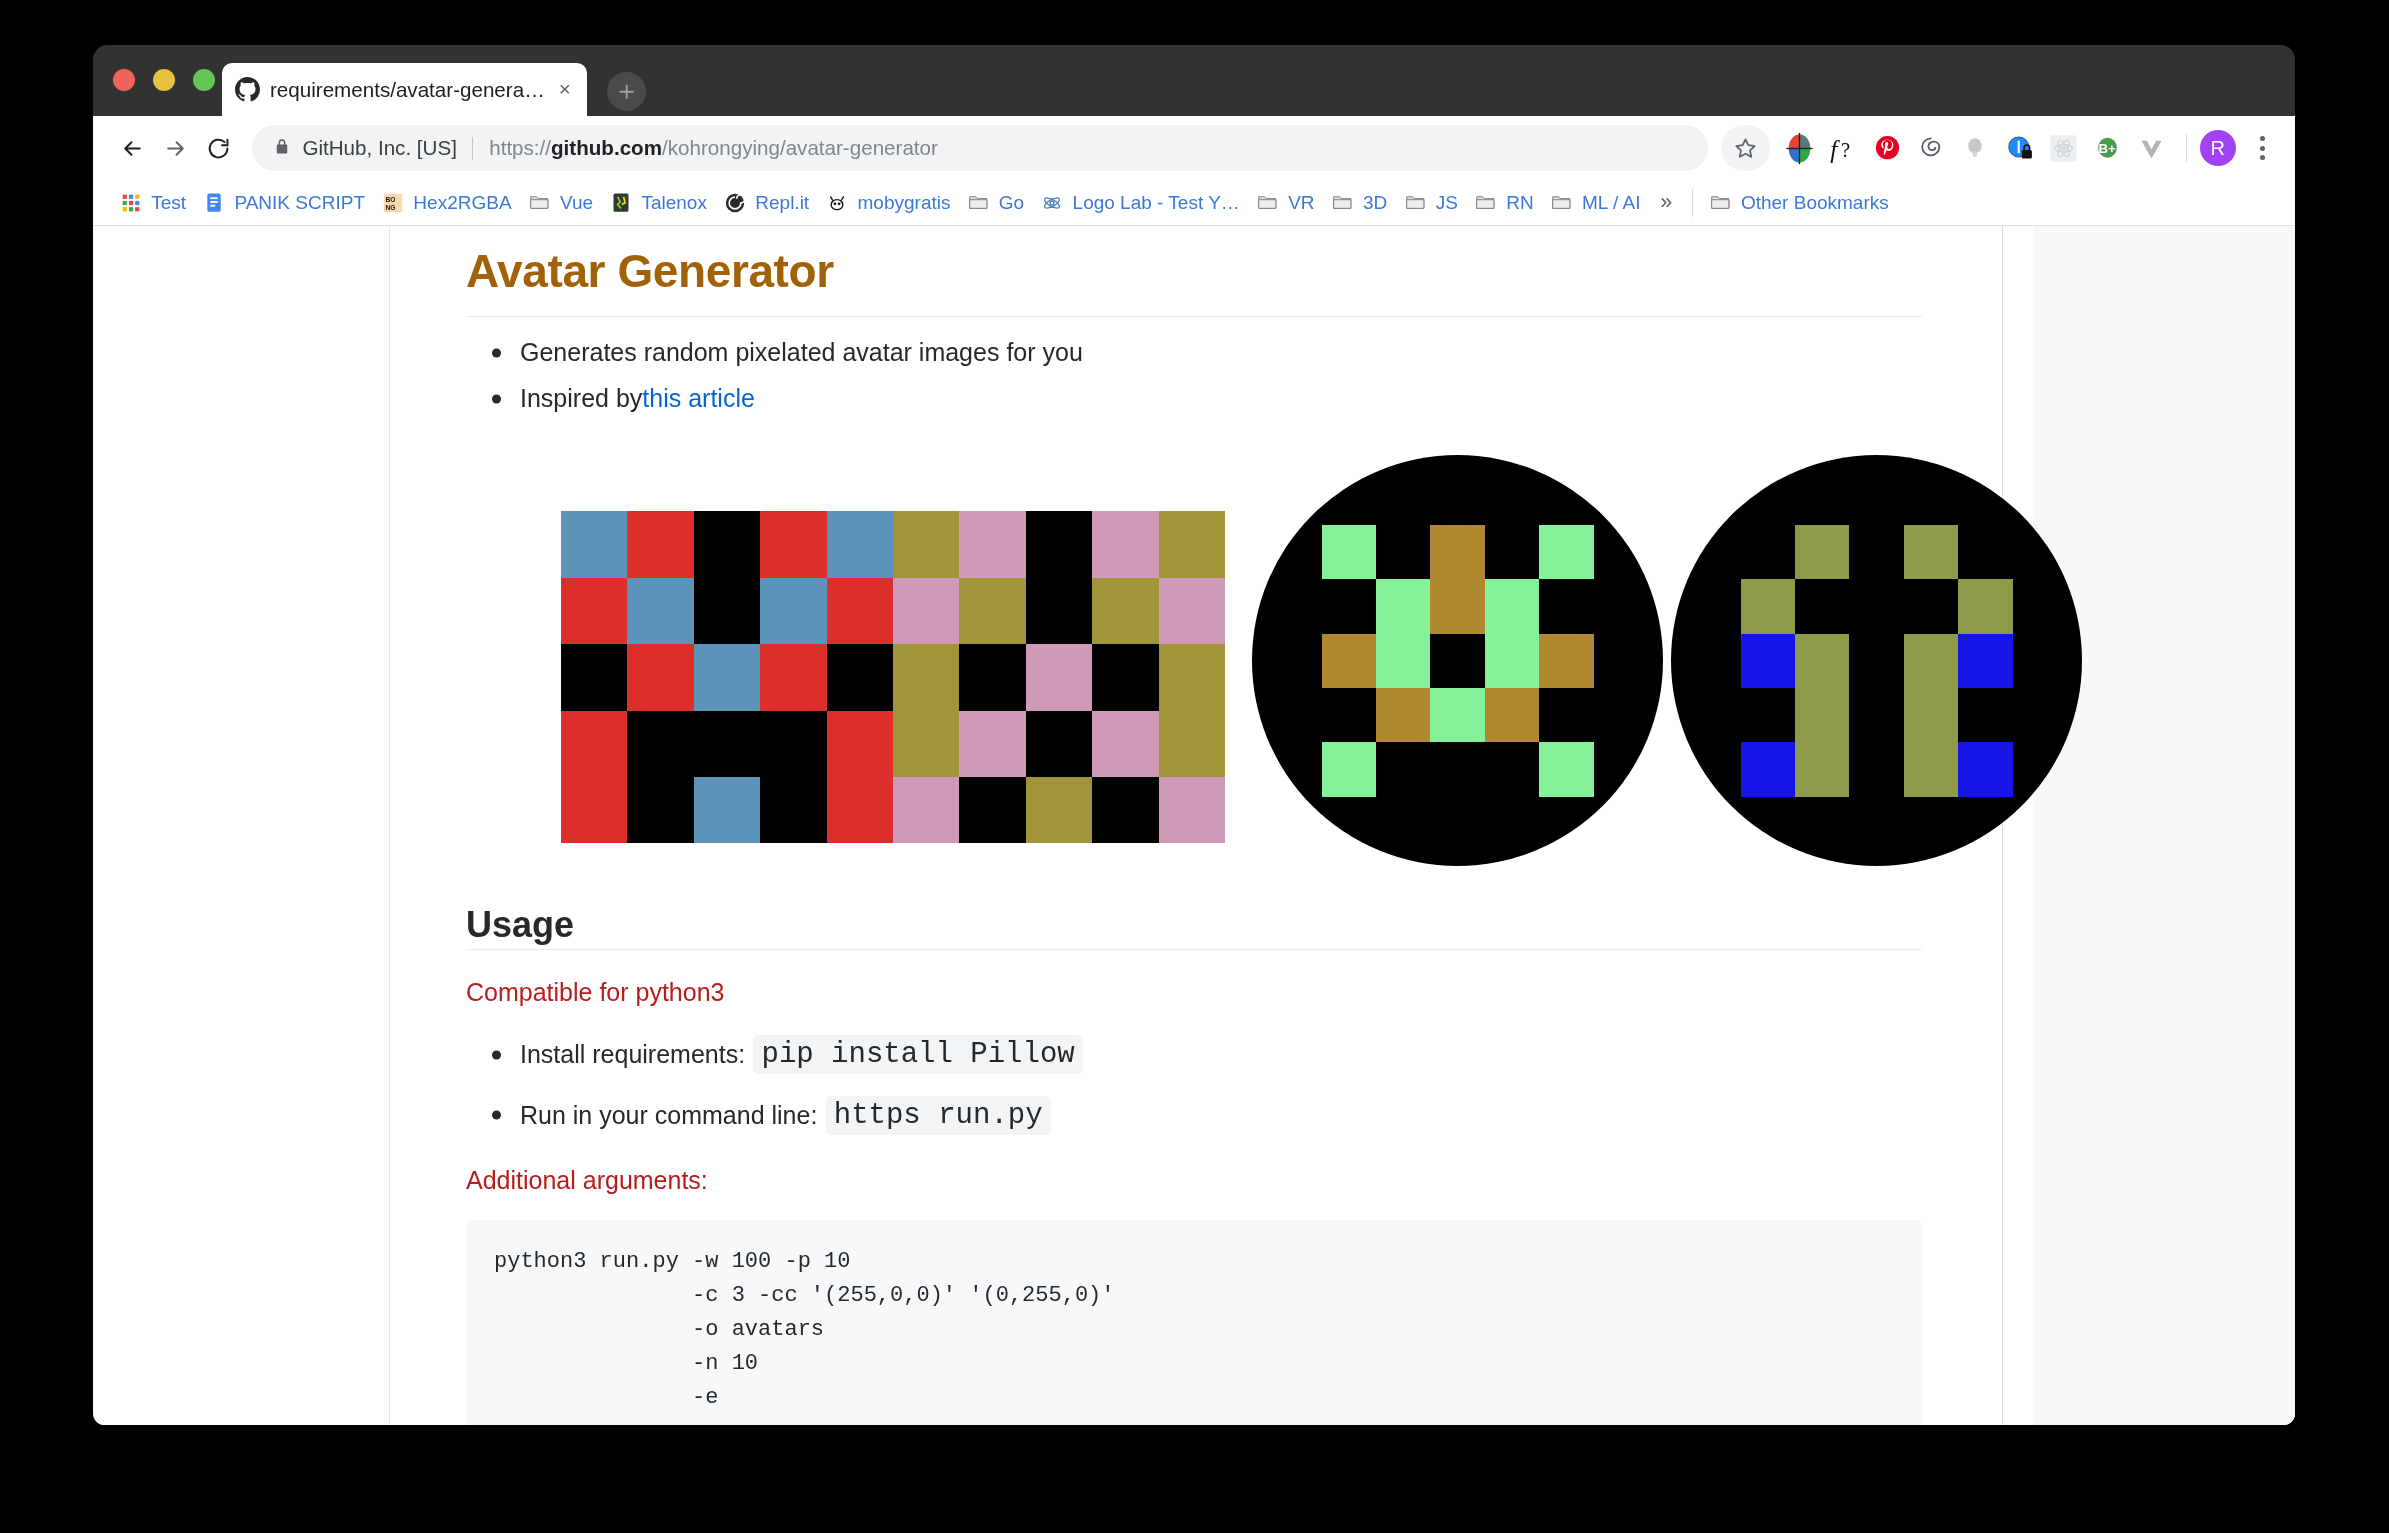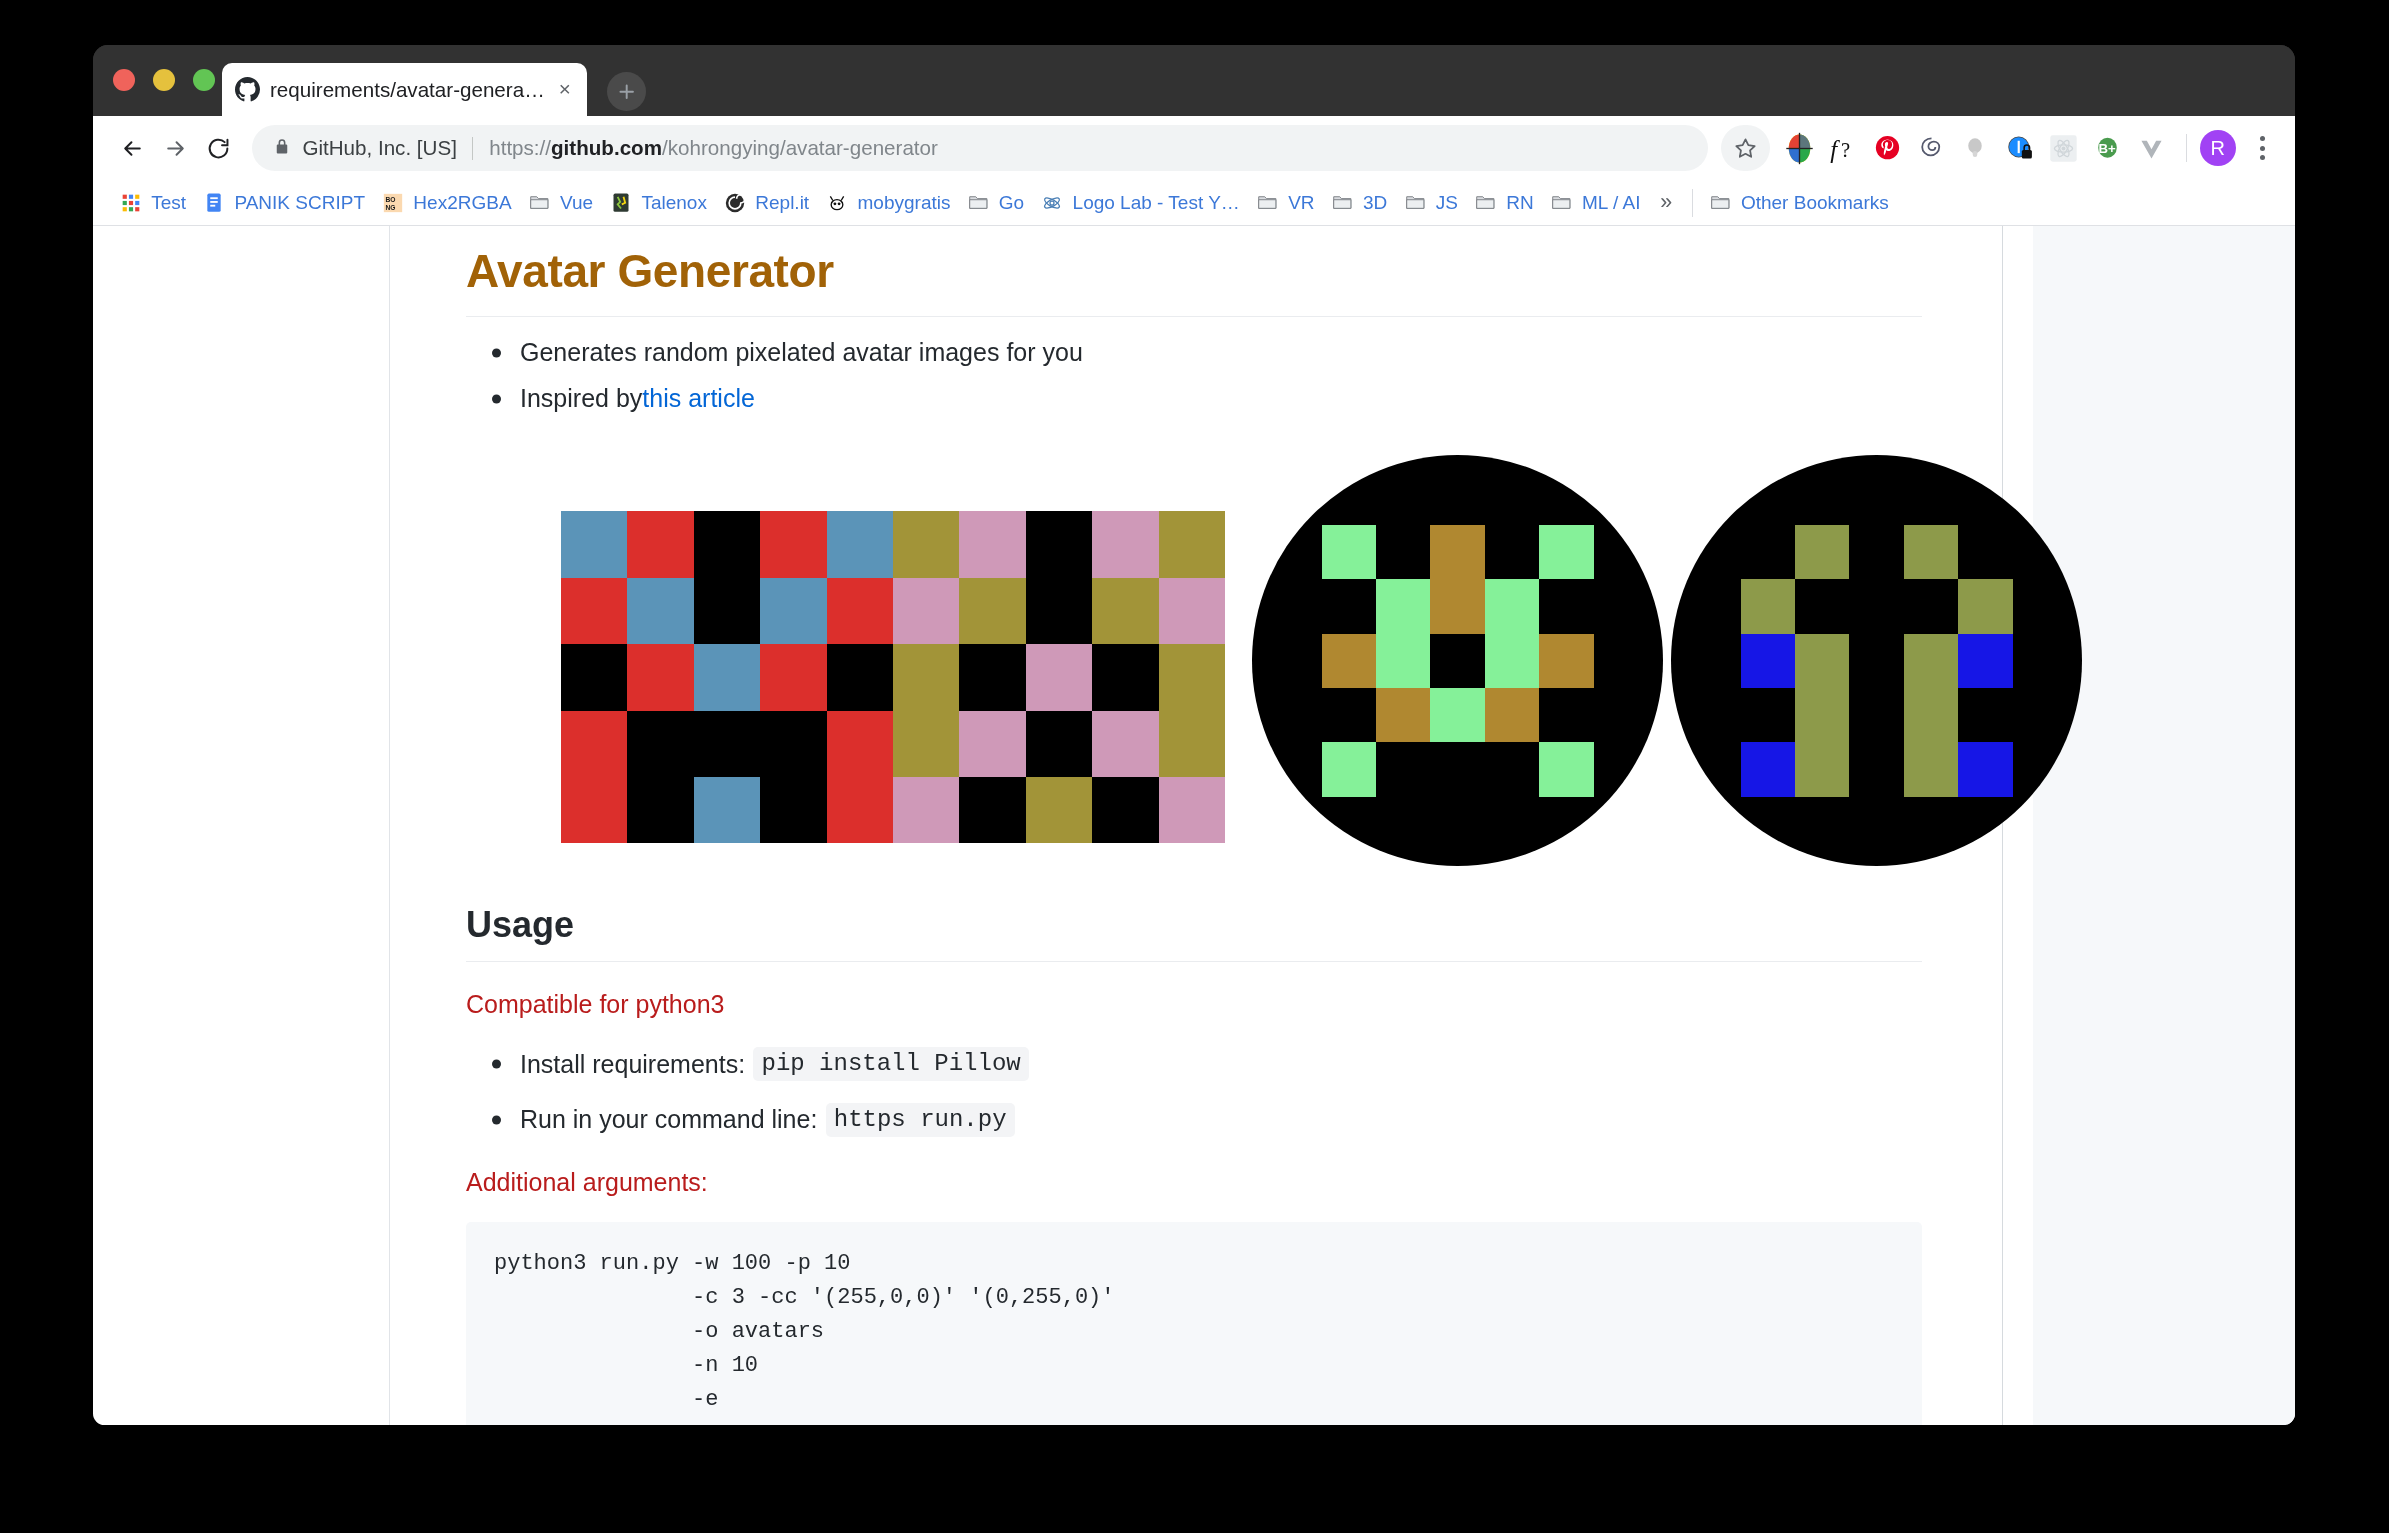--- a/index.html
+++ b/index.html
@@ -176,21 +176,21 @@
 
   h1#page-title {
     font-size: 46px; font-weight: 700; color: #a16207;
     letter-spacing: -0.4px;
     padding-top: 18px;
     padding-bottom: 18px;
     border-bottom: 0.8px solid #eaecef;
   }
   h2.section-title {
     font-size: 36px; font-weight: 700; color: #24292e;
-    padding-bottom: 15px;
+    padding-bottom: 3px;
     border-bottom: 0.8px solid #eaecef;
     margin-top: 38px;
   }
 
   ul.bullets { list-style: none; margin: 23px 0 0 0; padding: 0; }
   ul.bullets li {
     position: relative;
     padding-left: 54px;
     font-size: 25px; color: #24292e;
     line-height: 1.0;
@@ -202,21 +202,21 @@
     left: 26px; top: 50%; transform: translateY(-50%);
     width: 9px; height: 9px; border-radius: 50%;
     background: #24292e;
   }
   a.inline-link { color: #0366d6; text-decoration: none; }
 
   p.para { font-size: 25px; color: #b91c1c; margin-top: 28px; }
 
   code.inline {
     font-family: "Liberation Mono", monospace;
-    font-size: 24px; color: #24292e;
+    font-size: 29px; color: #24292e;
     background: #f3f4f6;
     border-radius: 5px;
     padding: 5px 8.2px;
     margin-left: 8.2px;
     white-space: pre;
   }
 
   pre.codeblock {
     margin-top: 25px;
     background: #f6f8fa;

